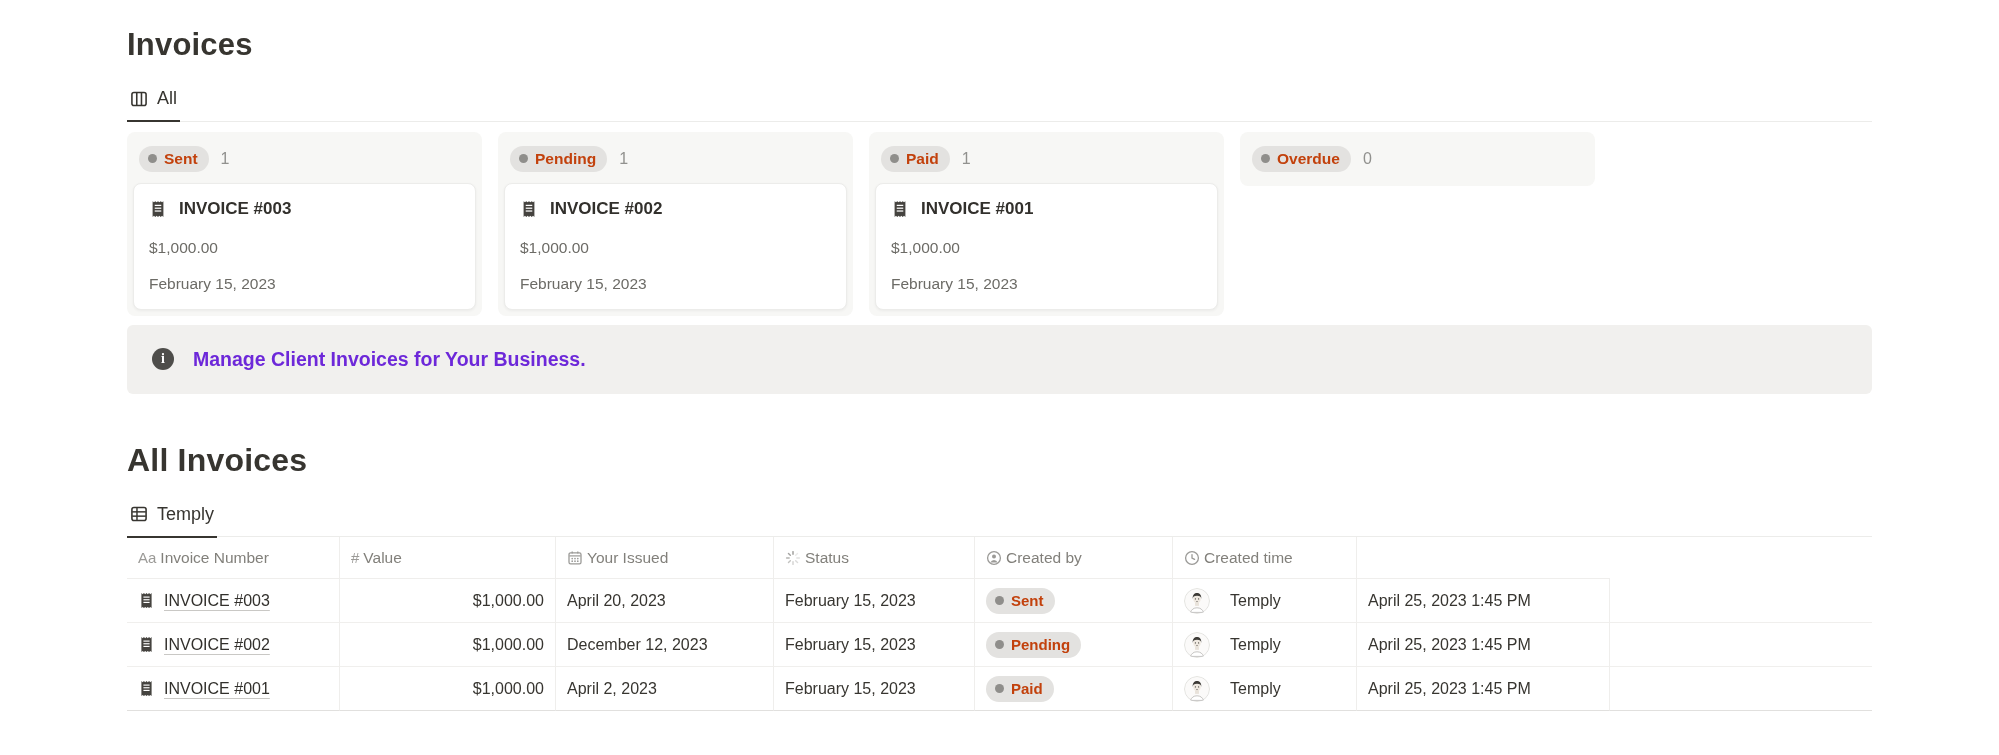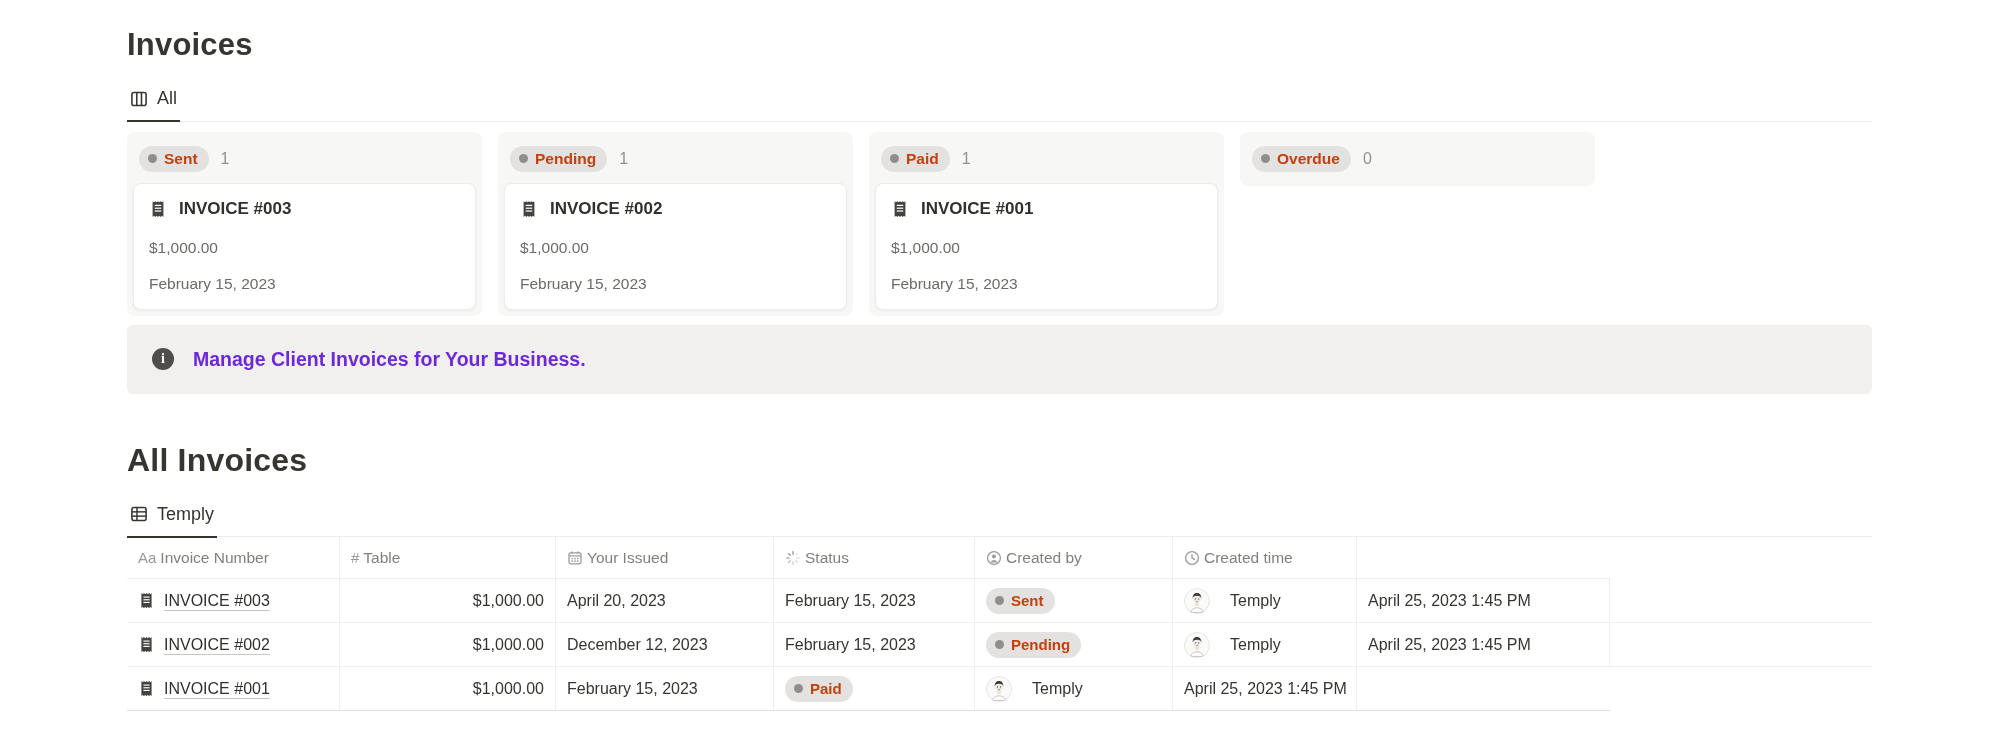--- a/index.html
+++ b/index.html
@@ -241,21 +241,21 @@
 
   <div class="tbl">
 
     <div class="trow thead">
       <div class="tc">
         <span class="prop-glyph">Aa</span>
         <span>Invoice Number</span>
       </div>
       <div class="tc">
         <span class="prop-glyph">#</span>
-        <span>Table</span>
+        <span>Value</span>
       </div>
       <div class="tc">
         <svg width="16" height="16">
             <use href="#i-calendar"></use>
           </svg>
         <span>Your Issued</span>
       </div>
       <div class="tc">
         <svg width="16" height="16">
             <use href="#i-status"></use>
@@ -334,20 +334,21 @@
     </div>
 
     <div class="trow tdata last">
       <div class="tc title-cell">
         <svg width="17" height="17">
             <use href="#i-receipt"></use>
           </svg>
         <span class="row-link">INVOICE #001</span>
       </div>
       <div class="tc val">$1,000.00</div>
+      <div class="tc">April 2, 2023</div>
       <div class="tc">February 15, 2023</div>
       <div class="tc">
         <span class="cell-pill">
             <span class="pill-dot"></span>
             <span class="pill-label">Paid</span>
           </span>
       </div>
       <div class="tc">
         <span class="byline">
             <svg class="avatar">

